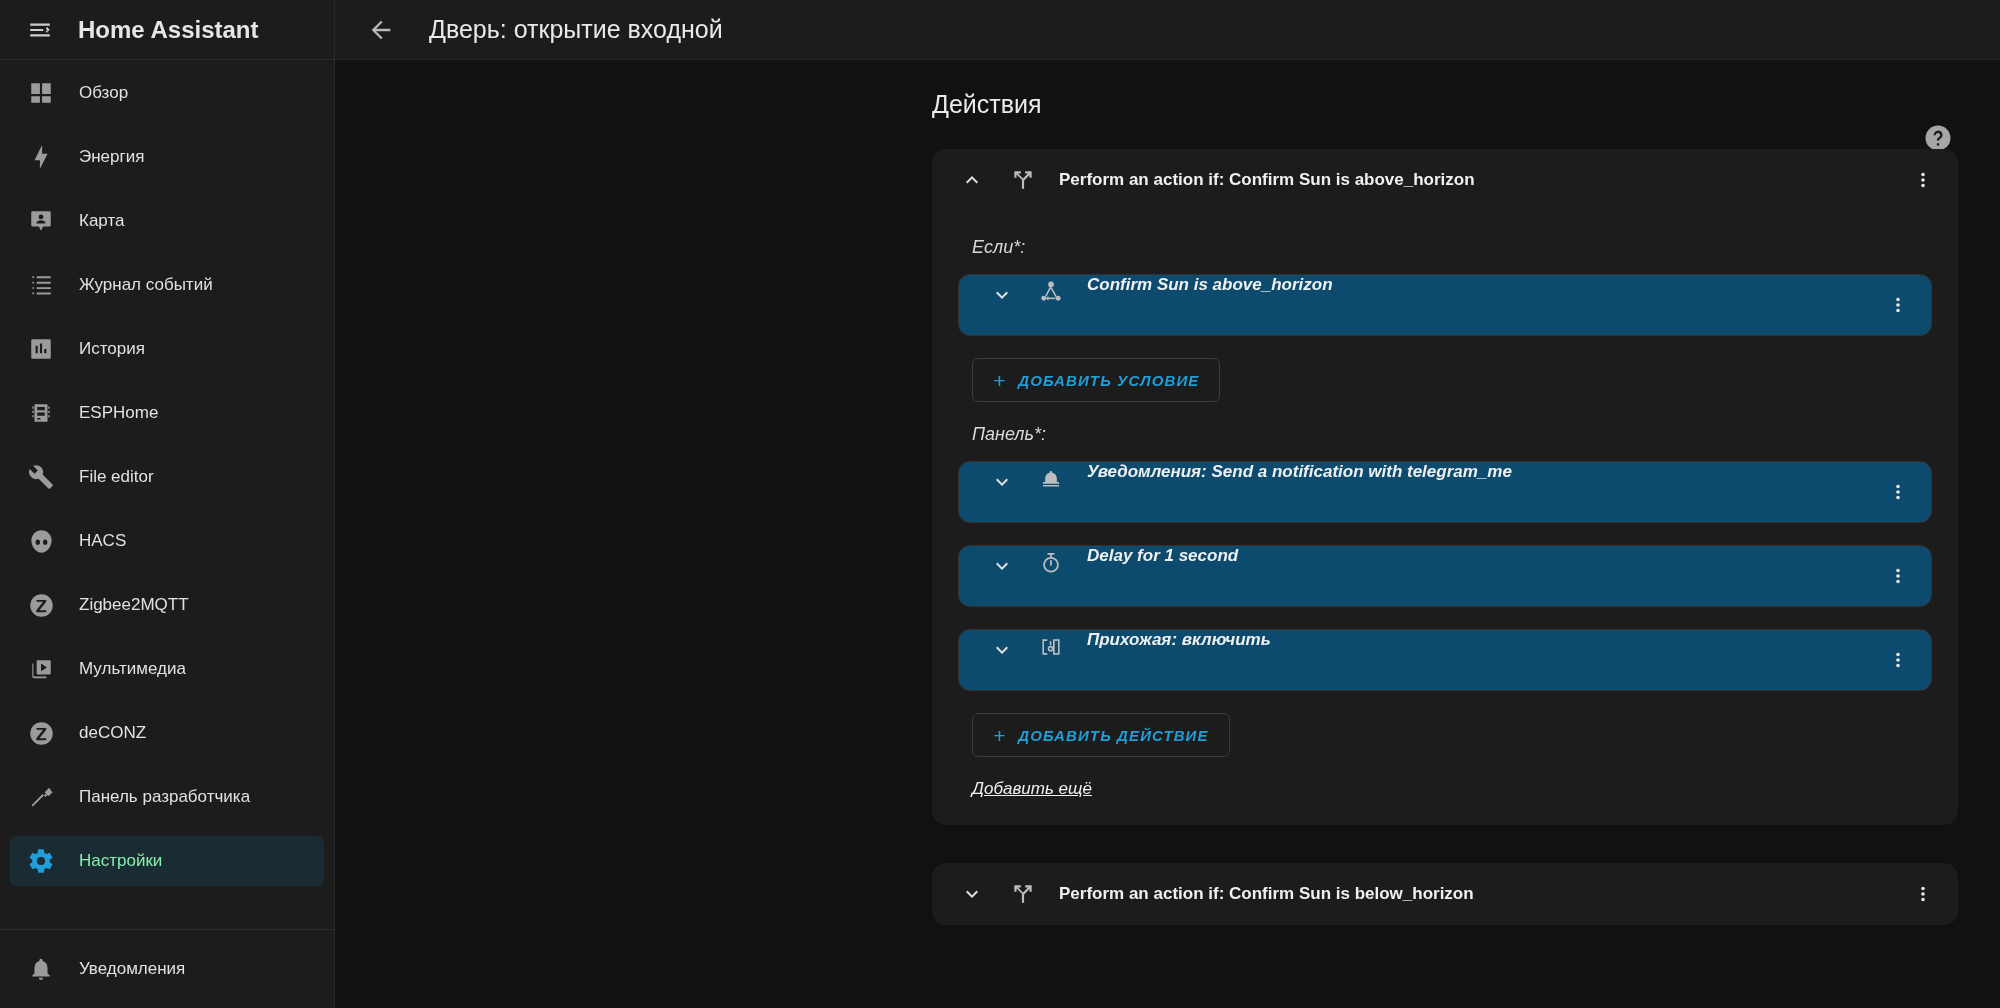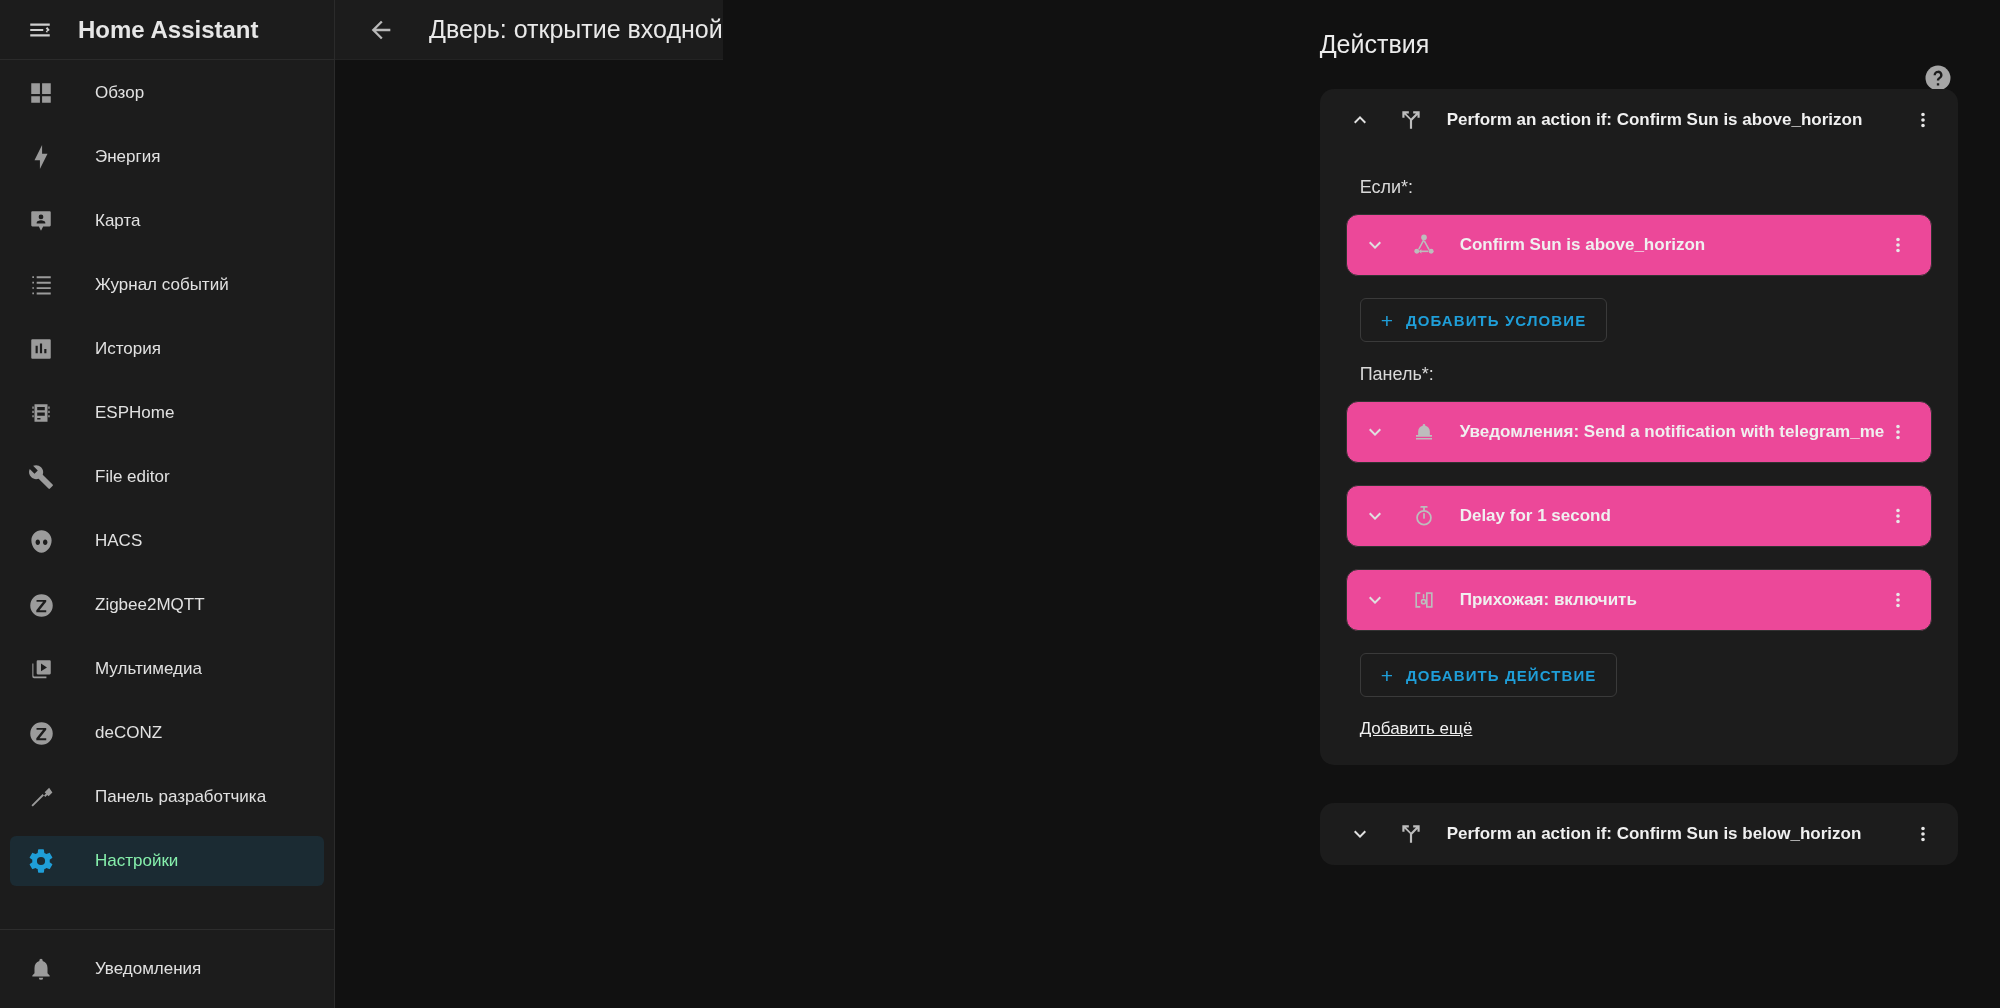--- a/index.html
+++ b/index.html
@@ -49,36 +49,36 @@
     border-radius: 6px;
     cursor: pointer;
     white-space: nowrap;
   }
   .sb-item .ico {
     width: 34px; height: 34px;
     display: flex; align-items: center; justify-content: center;
     flex: 0 0 34px;
   }
   .sb-item .lbl {
-    margin-left: 37px;
+    margin-left: 21px;
     font-size: 17px; font-weight: 500;
     color: #e1e1e1;
   }
   .sb-item.active { background: #1b2b33; }
   .sb-item.active .lbl { color: #86efac; }
   .sb-item.active .ico svg { fill: #1f9ed8; }
   .sb-divider {
     height: 1px; background: #2d2d2d;
     margin: 12px 0 0 0;
   }
   .sb-bottom { flex: 0 0 auto; padding-top: 14px; }
   .sb-item .ico svg { fill: #9b9b9b; }
 
   
-  .main { flex: 1 1 auto; display: flex; flex-direction: row; background: #111111; min-width:0; }
+  .main { flex: 1 1 auto; display: flex; flex-direction: column; background: #111111; min-width:0; }
   .topbar {
     height: 60px; flex: 0 0 60px;
     background: #1c1c1c;
     display: flex; align-items: center;
     padding-left: 22px;
     border-bottom: 1px solid #232323;
   }
   .back-btn {
     width: 48px; height: 48px;
     display: flex; align-items: center; justify-content: center;
@@ -141,34 +141,34 @@
     white-space: nowrap;
   }
   .kebab {
     position: absolute; right: 14px; top: 50%;
     transform: translateY(-50%);
     width: 42px; height: 42px;
     display: flex; align-items: center; justify-content: center;
     cursor: pointer;
   }
 
-  .card-body { padding: 12px 26px 26px 26px; }
+  .card-body { padding: 12px 26px 26px 26px; font-style: italic; }
   .field-label {
     font-size: 18px; color: #d9d9d9;
     margin: 22px 0 16px 14px;
   }
   .field-label.first { margin-top: 14px; }
 
   .row {
-    background: #ec4899;
+    background: #0c4a6e;
     border: 1px solid #323232;
     border-radius: 12px;
     height: 62px;
-    display: flex; align-items: center;
-    padding-left: 8px;
+    display: flex; 
+    padding-left: 23px;
     position: relative;
     margin-bottom: 22px;
   }
   .row .chev { flex: 0 0 40px; }
   .row .row-ico {
     width: 34px; height: 34px; margin-left: 12px;
     display: flex; align-items: center; justify-content: center;
     flex: 0 0 34px;
   }
   .row .row-title {

